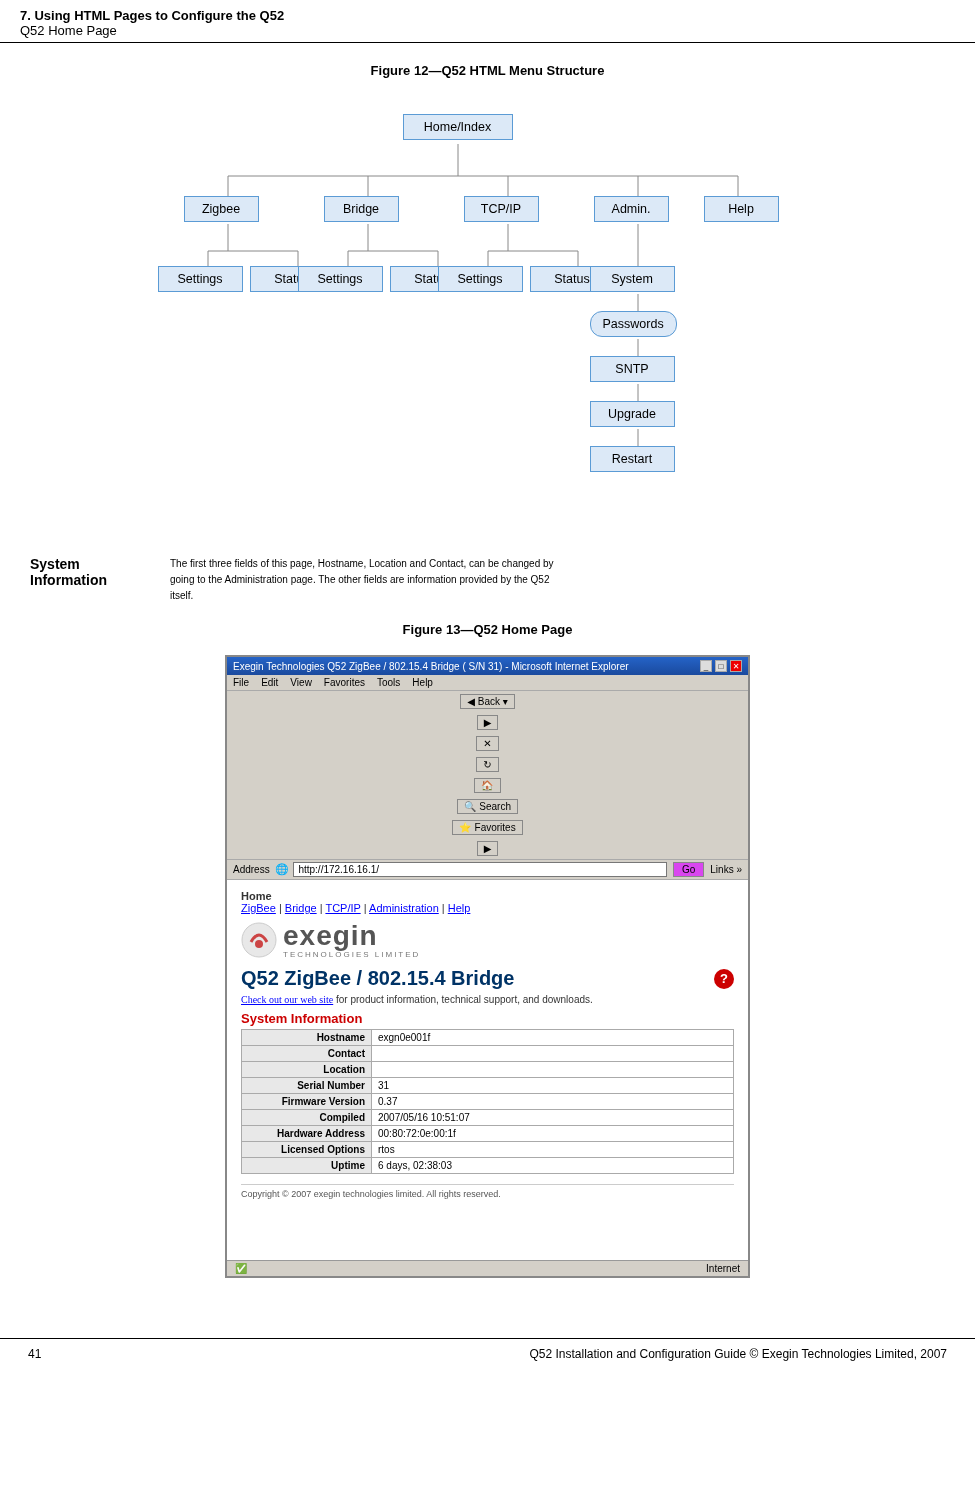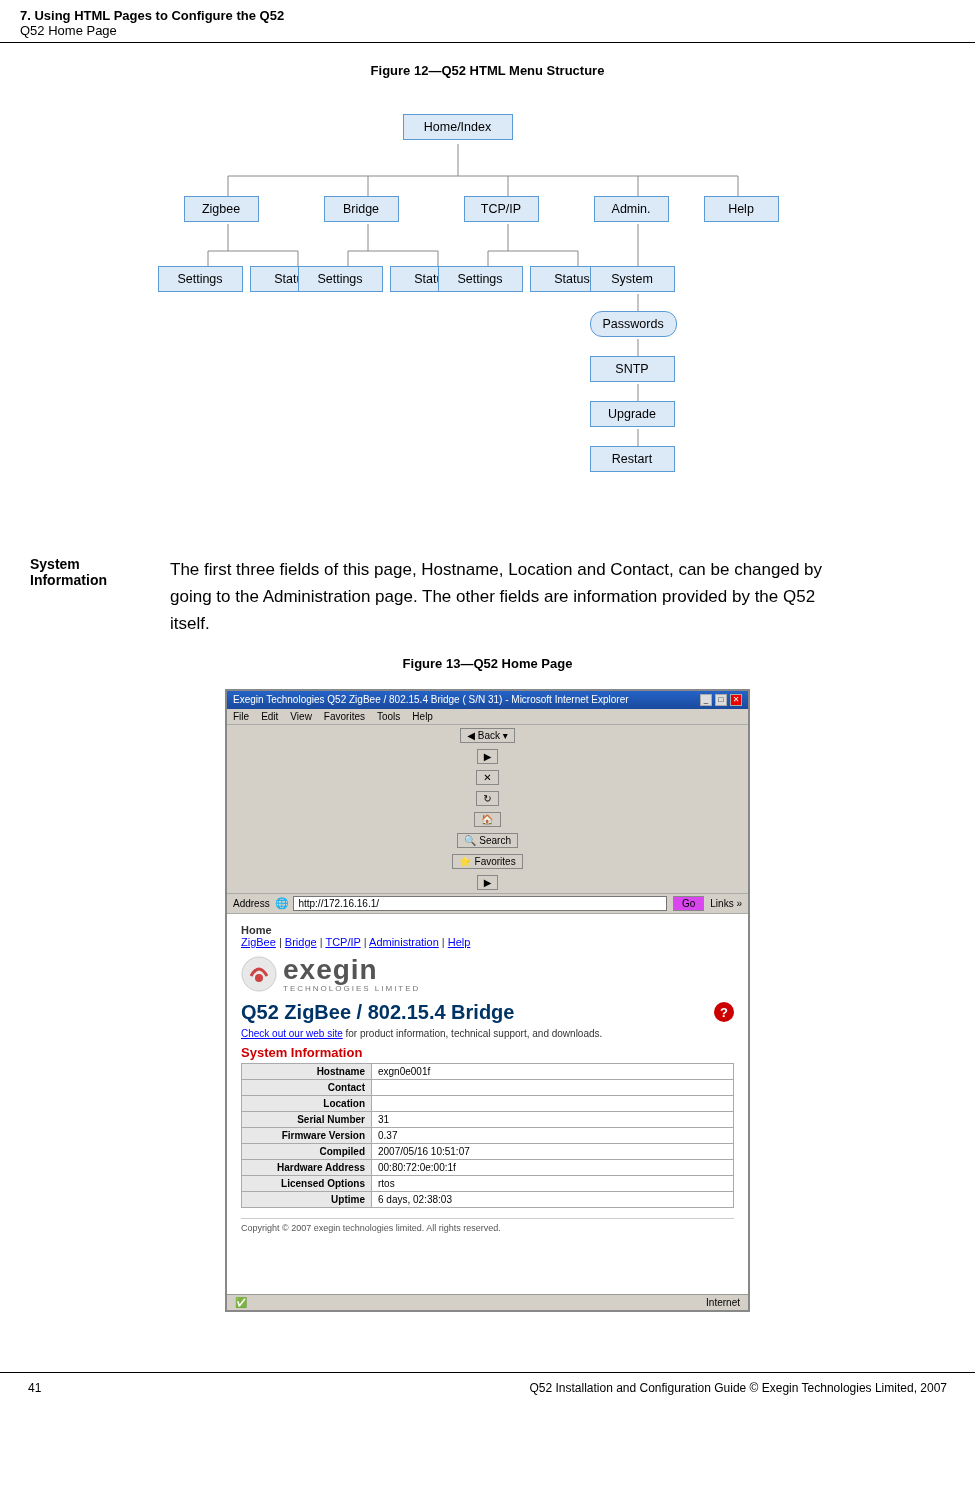--- a/index.html
+++ b/index.html
@@ -45,21 +45,21 @@
     }
     .section-label {
       width: 140px;
       font-weight: bold;
       font-size: 14px;
       flex-shrink: 0;
       padding-right: 10px;
     }
     .section-body {
       flex: 1;
-      font-size: 17px;
+      font-size: 10px;
       line-height: 1.6;
     }
 
     
     .browser-container {
       border: 2px solid #888;
       width: 525px;
       margin: 14px auto 20px auto;
       background: #f0f0f0;
     }
@@ -196,21 +196,21 @@
       font-size: 13px;
       display: flex;
       align-items: center;
       justify-content: center;
     }
     .browser-check-link {
       font-size: 10px;
       color: #333;
       margin-bottom: 6px;
     }
-    .browser-check-link a { color: #00f; text-decoration: underline; }
+    .browser-check-link a { color: #00f; text-decoration: underline; font-family: Liberation Serif, serif; }
     .sys-info-heading {
       font-size: 13px;
       font-weight: bold;
       color: #c00;
       margin-bottom: 3px;
     }
     .sys-info-table {
       width: 100%;
       border-collapse: collapse;
       font-size: 10px;

